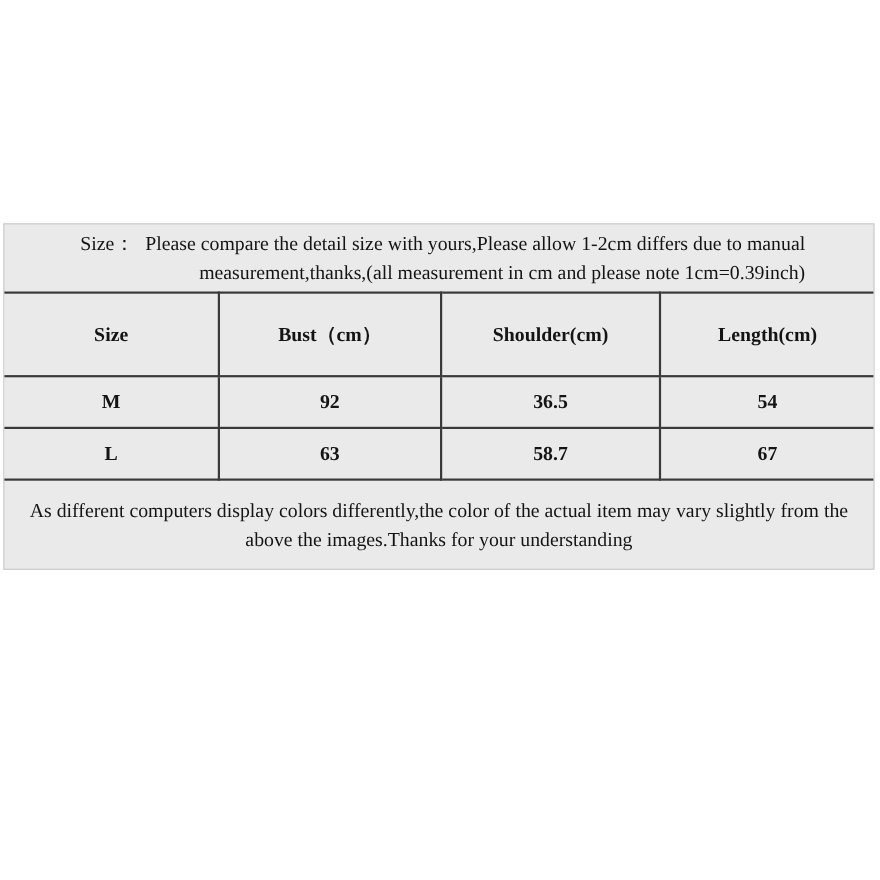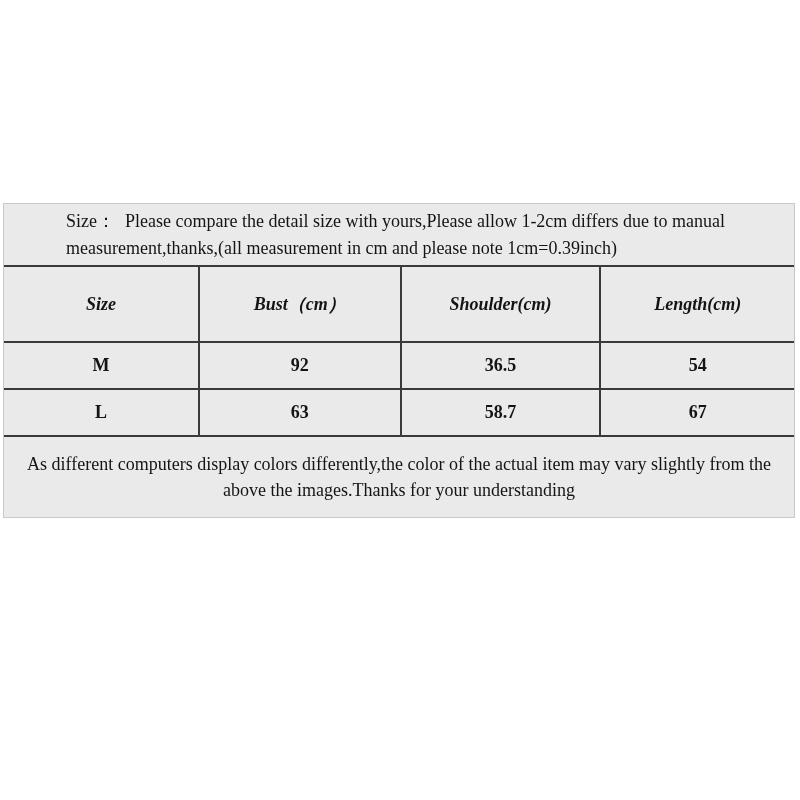--- a/index.html
+++ b/index.html
@@ -22,21 +22,21 @@
     box-sizing: border-box;
     background: #eaeaea;
     border: 1px solid #c9c9c9;
   }
   .note {
     box-sizing: border-box;
     min-height: 61px;
     display: flex;
     align-items: center;
     justify-content: center;
-    text-align: left;
+    text-align: right;
     font-size: 18px;
     line-height: 27px;
     padding: 3px 62px;
   }
   .note .nlabel {
     margin-right: 10px;
   }
   table.size-table {
     width: 100%;
     border-collapse: collapse;
@@ -45,21 +45,21 @@
   table.size-table th,
   table.size-table td {
     border: 2px solid #3a3a3a;
     background: #eaeaea;
     text-align: center;
     vertical-align: middle;
     font-weight: bold;
     font-size: 18px;
     padding: 0;
   }
-  table.size-table th { height: 74px; font-style: italic; }
+  table.size-table th { height: 74px; }
   table.size-table td { height: 45px; }
   table.size-table th:first-child,
   table.size-table td:first-child { border-left: none; }
   table.size-table th:last-child,
   table.size-table td:last-child { border-right: none; }
   col.c1 { width: 24.7%; }
   col.c2 { width: 25.5%; }
   col.c3 { width: 25.3%; }
   col.c4 { width: 24.5%; }
   .footer {

